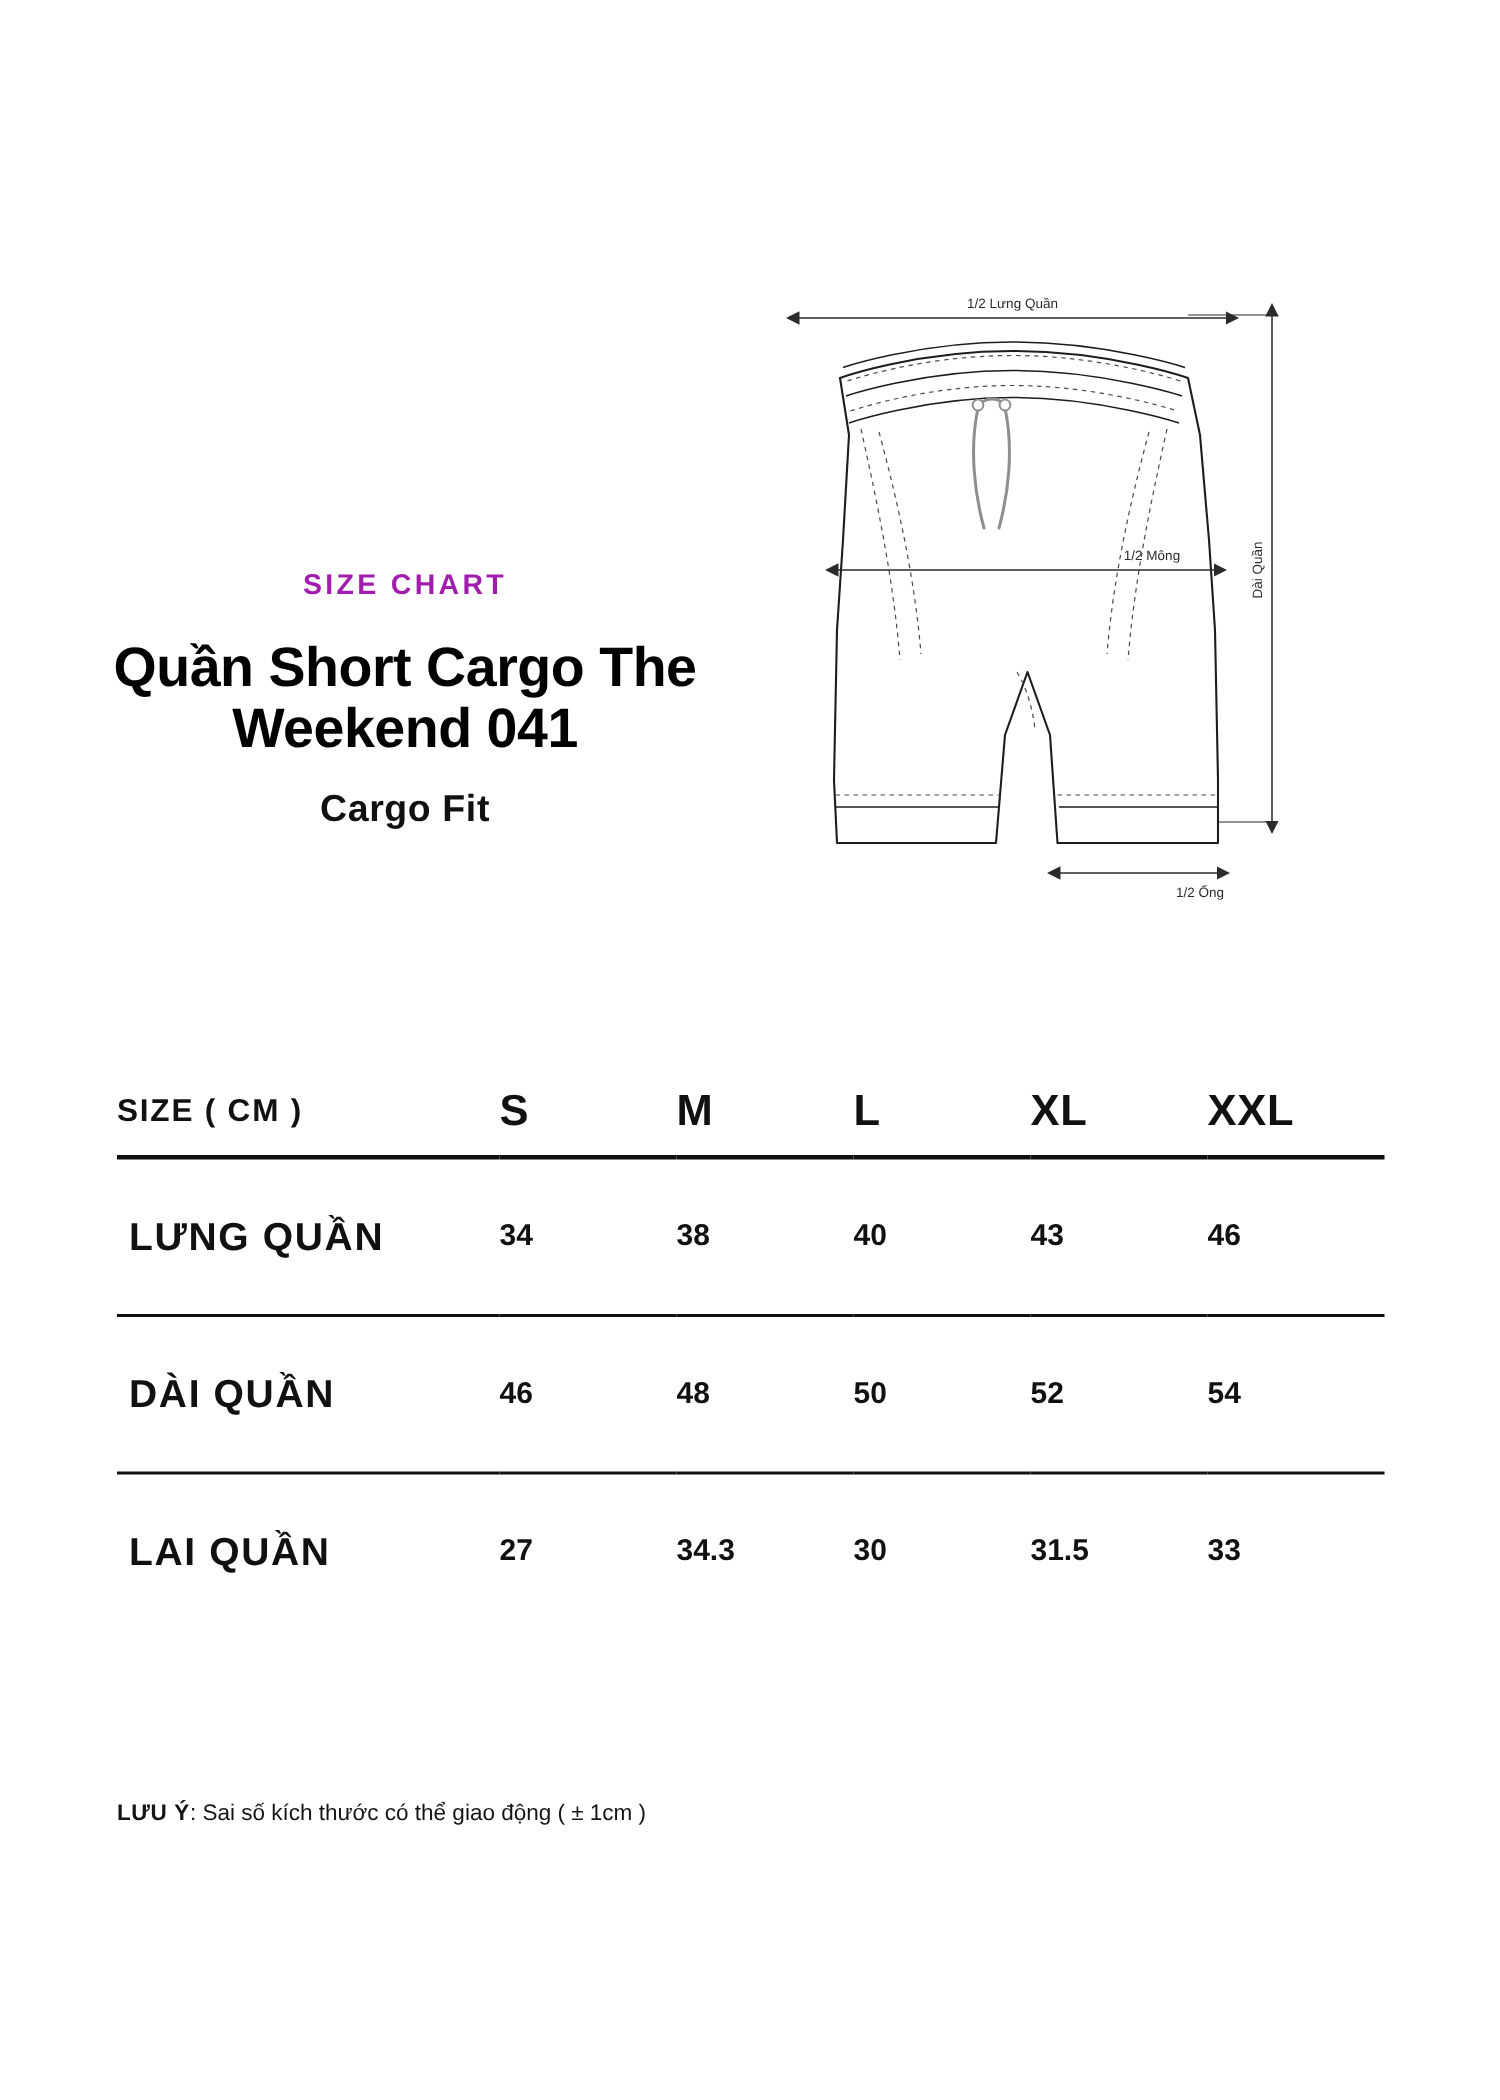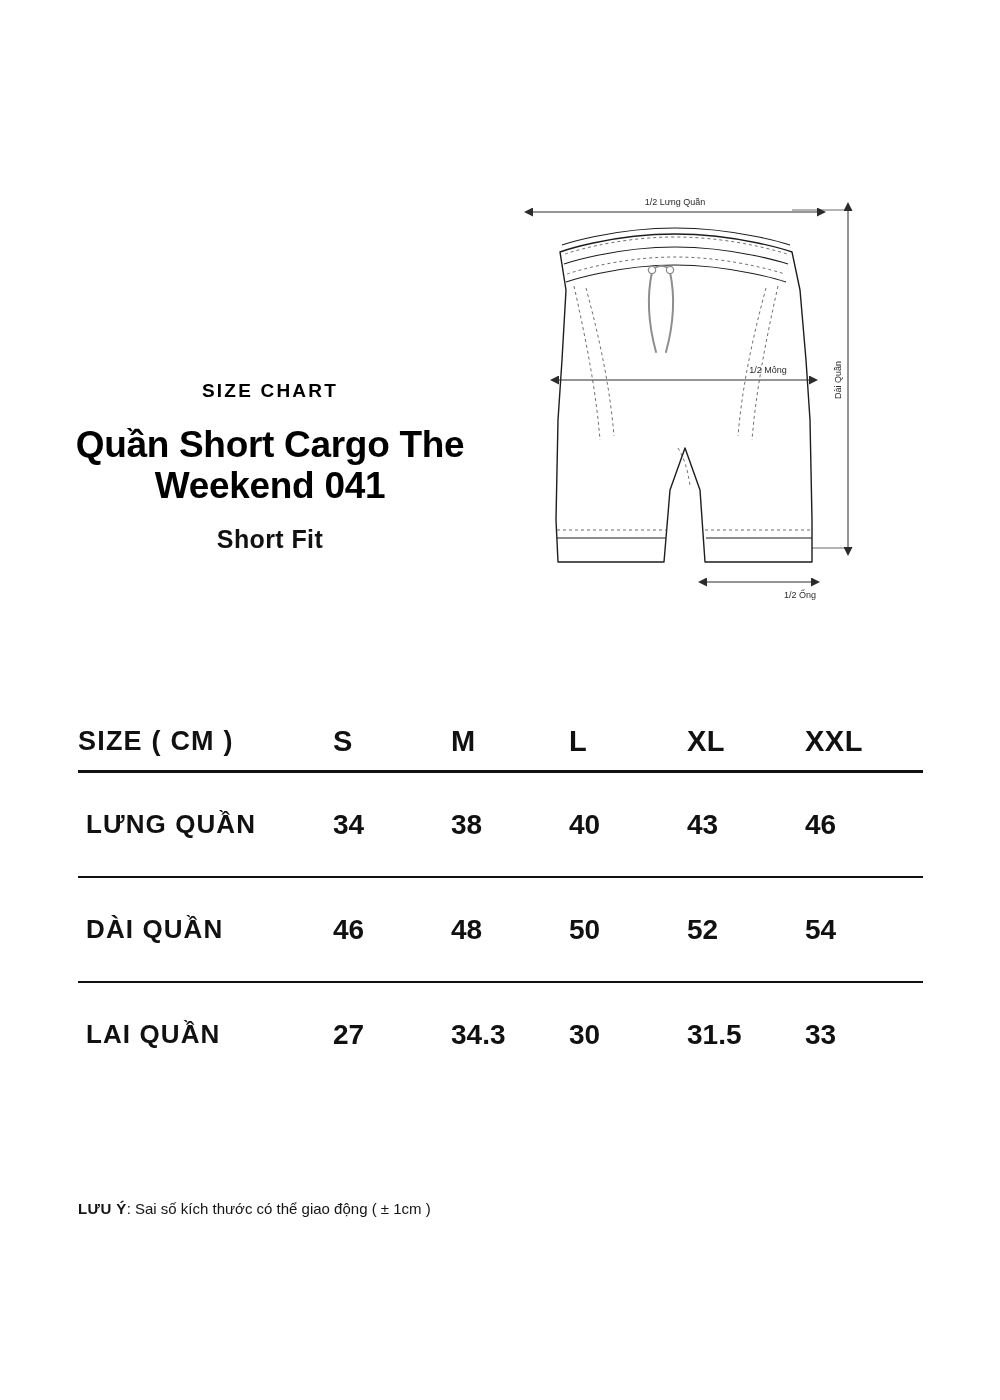--- a/index.html
+++ b/index.html
@@ -25,21 +25,21 @@
     position: absolute;
     left: 60px;
     top: 380px;
     width: 420px;
     text-align: center;
   }
   .eyebrow {
     font-size: 19px;
     font-weight: bold;
     letter-spacing: 2.2px;
-    color: #000000;
+    color: #a21caf;
     margin-bottom: 22px;
   }
   .main-title {
     font-size: 37px;
     font-weight: bold;
     line-height: 1.12;
     letter-spacing: -0.3px;
     color: #000000;
     margin: 0 0 18px 0;
   }
@@ -74,34 +74,34 @@
   table.size-table col.c-label { width: 255px; }
   table.size-table col.c-val { width: 118px; }
 
   table.size-table th, table.size-table td {
     padding: 0;
     text-align: left;
     vertical-align: middle;
   }
   .hrow th {
     height: 58px;
-    font-size: 27px;
+    font-size: 21px;
     font-weight: bold;
     letter-spacing: 1.2px;
     color: #111;
     border-bottom: 3px solid #111;
   }
   .hrow th.size-col {
     font-size: 29px;
     letter-spacing: 0.5px;
   }
   .brow td {
     height: 103px;
     border-bottom: 2px solid #111;
-    font-size: 28px;
+    font-size: 20px;
     font-weight: bold;
   }
   .brow:last-child td { border-bottom: none; }
   .brow td.rowlabel {
     font-size: 26px;
     letter-spacing: 1.1px;
     padding-left: 8px;
   }
   .note {
     position: absolute;
@@ -121,21 +121,21 @@
   }
 </style>
 </head>
 <body>
 
 <div class="top">
 
   <div class="title-block">
     <div class="eyebrow">SIZE CHART</div>
     <div class="main-title">Quần Short Cargo The Weekend 041</div>
-    <div class="fit-label">Short Fit</div>
+    <div class="fit-label">Cargo Fit</div>
   </div>
 
   <div class="diagram">
     <svg width="470" height="450" viewBox="0 0 470 450" xmlns="http://www.w3.org/2000/svg">
       <defs>
         <marker id="arrL" markerWidth="9" markerHeight="9" refX="8" refY="4.5" orient="auto">
           <path d="M9,0 L9,9 L0,4.5 z" fill="#2b2b2b"></path>
         </marker>
         <marker id="arrR" markerWidth="9" markerHeight="9" refX="1" refY="4.5" orient="auto">
           <path d="M0,0 L0,9 L9,4.5 z" fill="#2b2b2b"></path>

